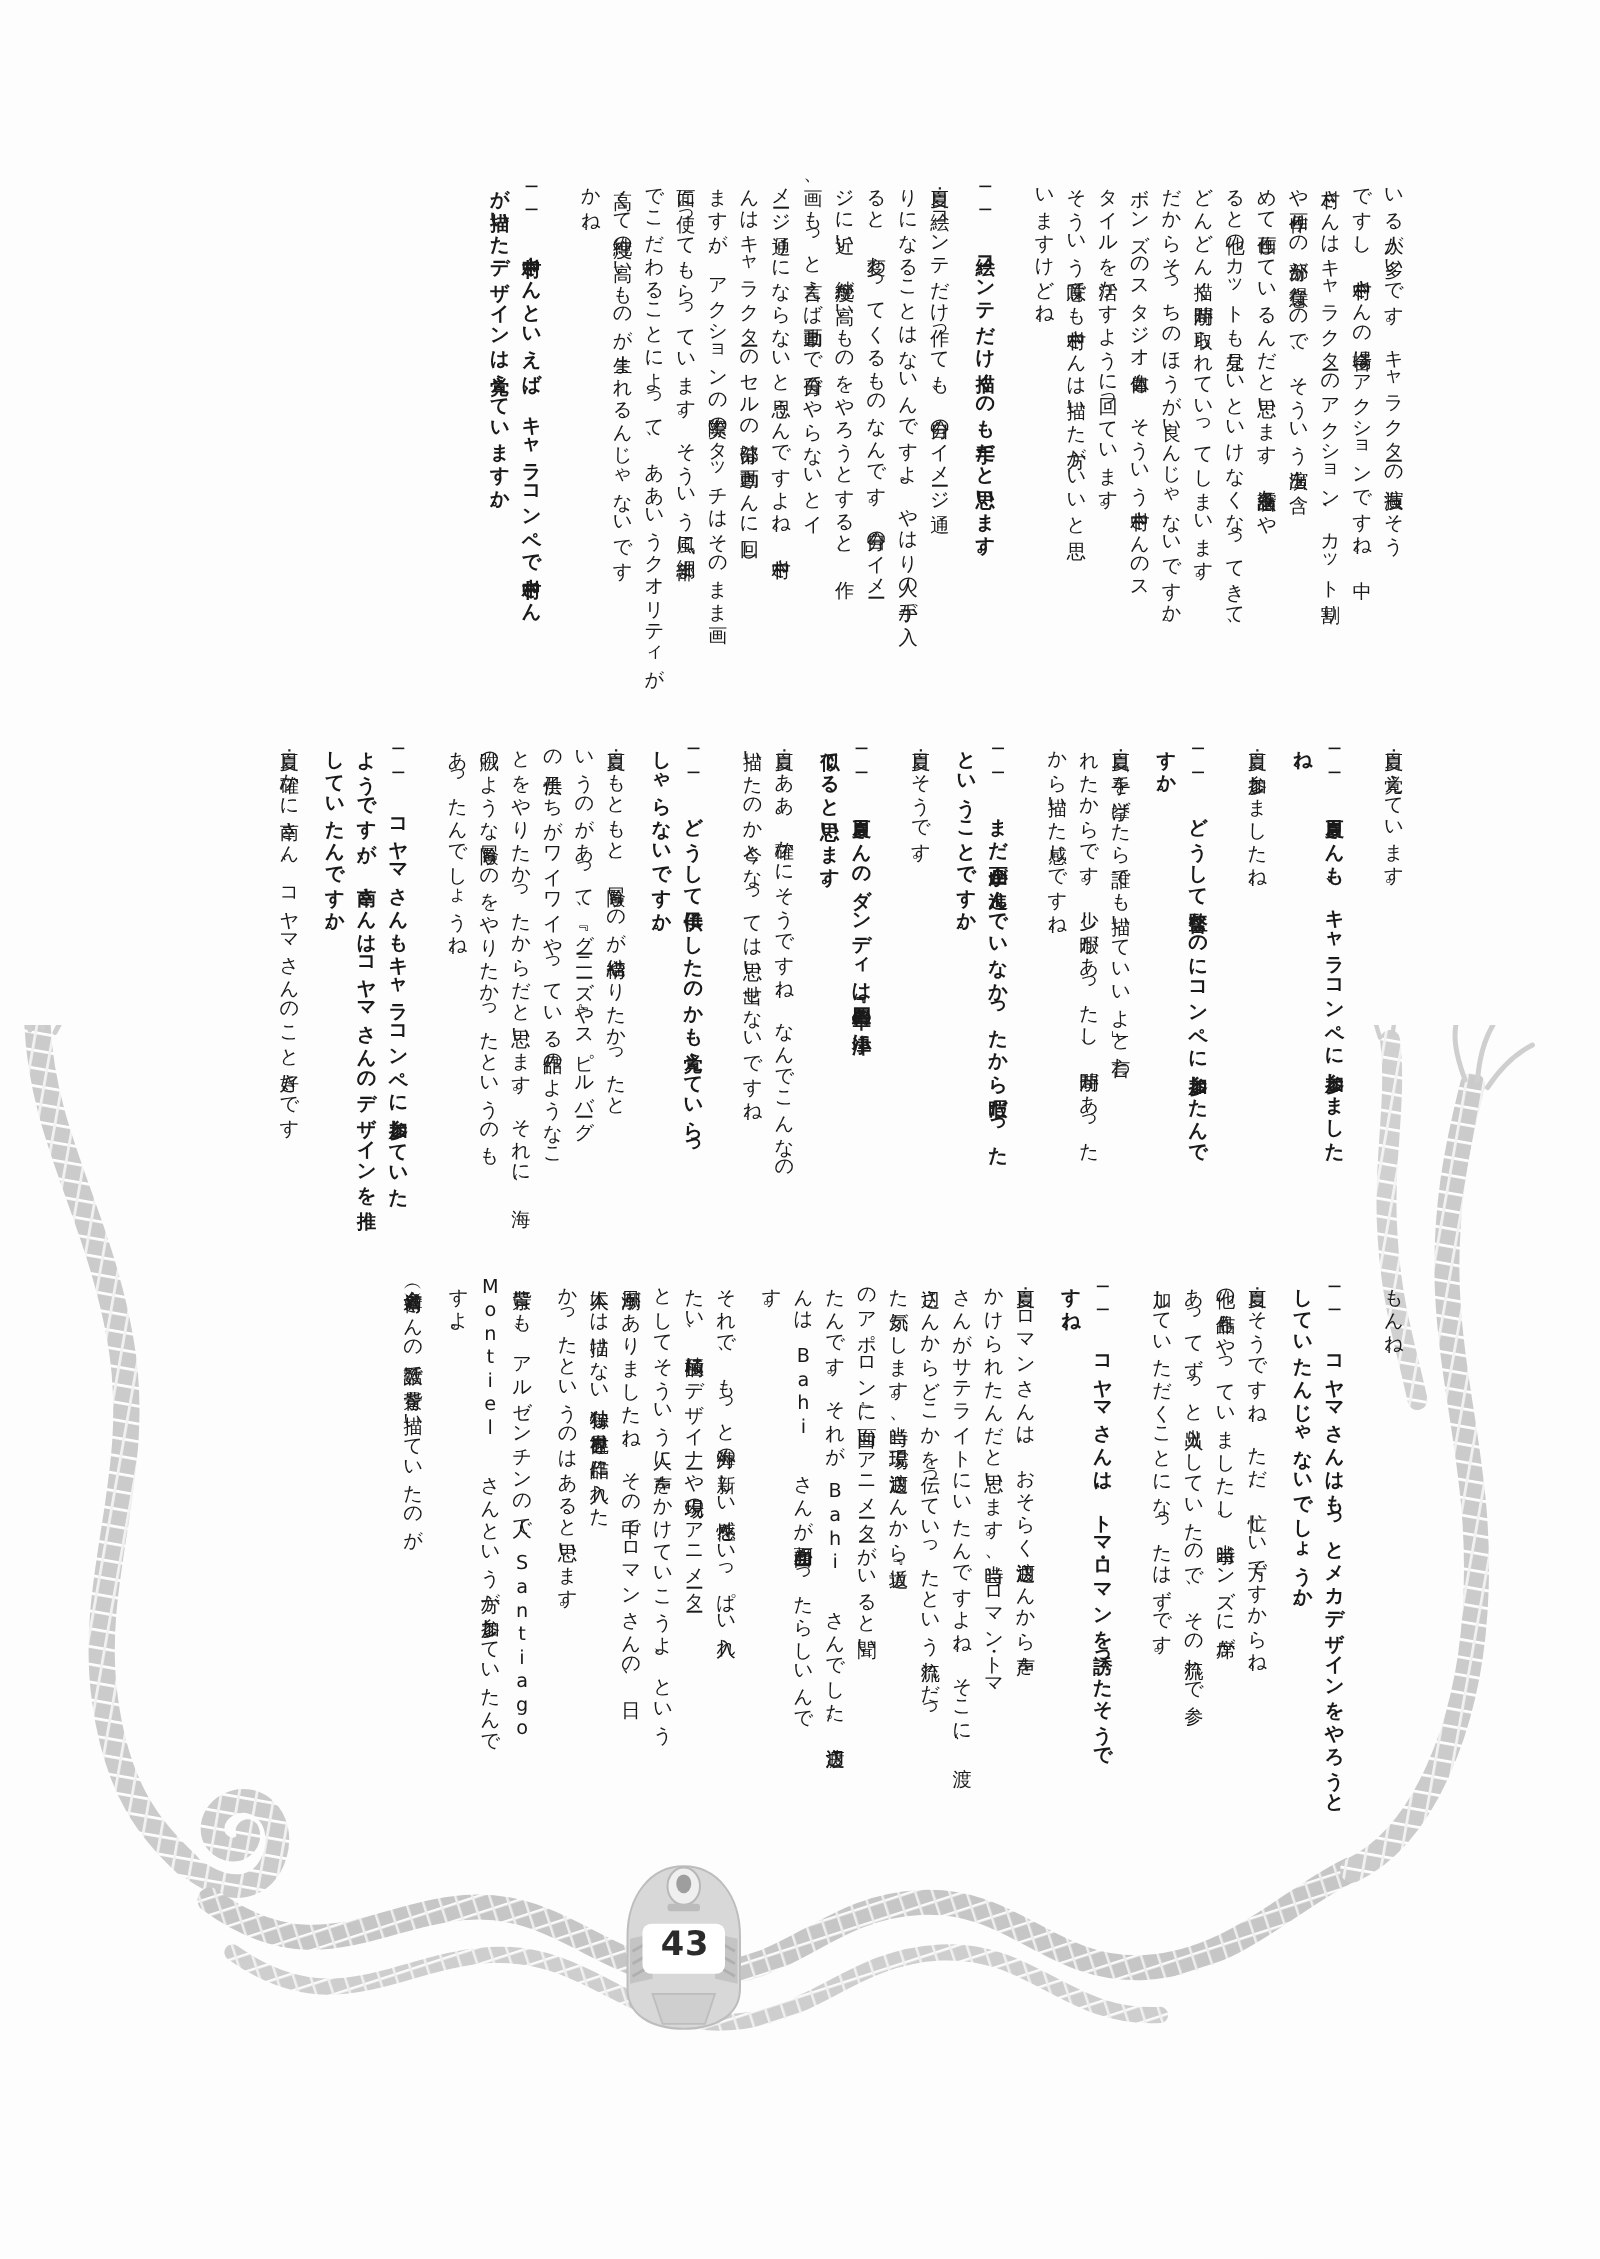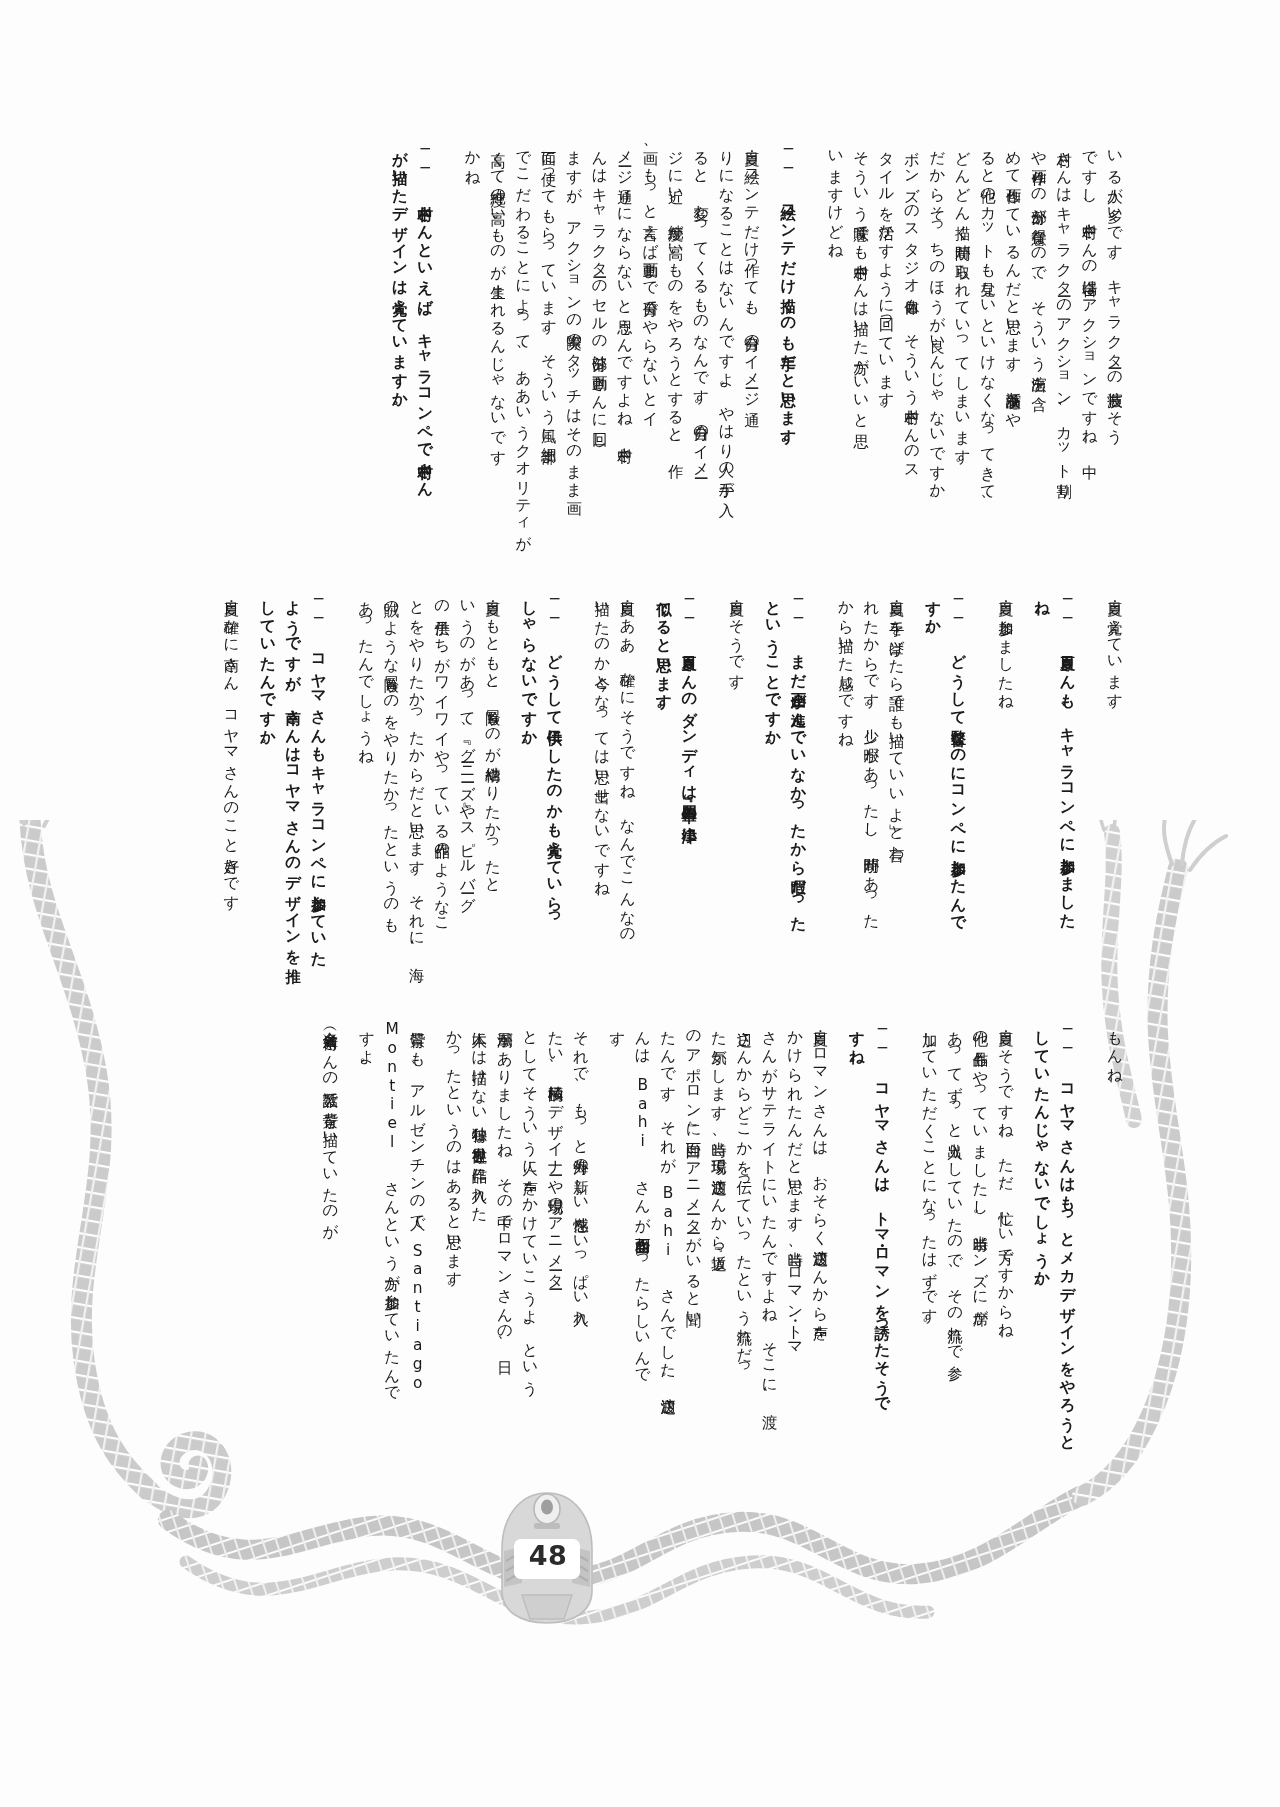--- a/index.html
+++ b/index.html
@@ -157,21 +157,21 @@
       <line x1="14" y1="94" x2="28" y2="86"></line>
       <line x1="82" y1="66" x2="96" y2="74"></line>
       <line x1="82" y1="76" x2="96" y2="84"></line>
       <line x1="82" y1="86" x2="96" y2="94"></line>
     </g>
 
     <rect x="22" y="52" width="66" height="40" rx="7" fill="#ffffff"></rect>
 
     <path d="M 30,108 L 80,108 L 72,132 L 38,132 Z" fill="#cfcfcf" stroke="#bdbdbd" stroke-width="1.4"></path>
   </svg>
-  <div id="page-number">48</div>
+  <div id="page-number">43</div>
 
   <div class="band" id="band-1">
     <div class="para">
       <div class="col">いる人が多いです。キャラクターの演技もそう</div>
       <div class="col">ですし、中村さんの場合はアクションですね。中</div>
       <div class="col">村さんはキャラクターのアクション、カット割り</div>
       <div class="col">や画作りの部分が得意なので、そういう演出を含</div>
       <div class="col">めて作画しているんだと思います。各話演出をや</div>
       <div class="col">ると他のカットも見ないといけなくなってきて、</div>
       <div class="col">どんどん描く時間が取られていってしまいます。</div>

